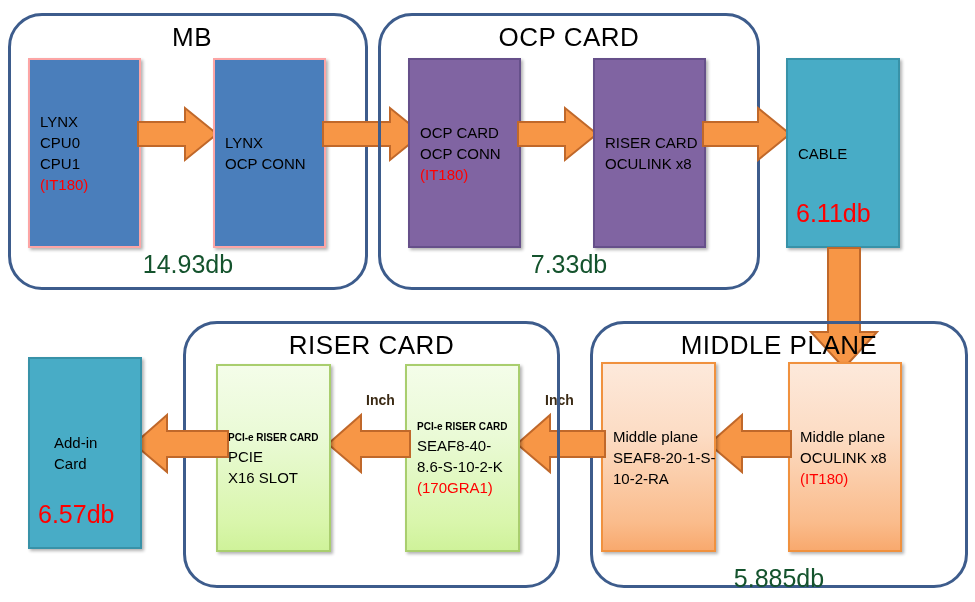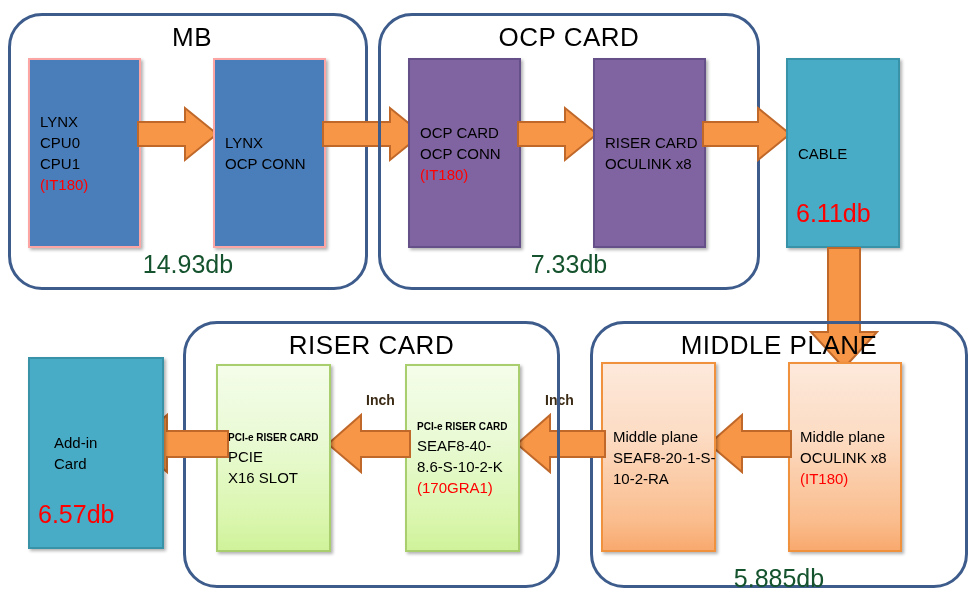--- a/index.html
+++ b/index.html
@@ -226,19 +226,19 @@
     <div class="line">PCIE</div>
     <div class="line">X16 SLOT</div>
   </div>
 
   <div class="arrow" style="left:133px; top:413px; width:96px; height:62px;">
     <svg width="96" height="62" viewBox="0 0 96 62">
       <polygon class="arr-fill arr-stroke" points="95,18 34,18 34,2 1,31 34,59 34,44 95,44"></polygon>
     </svg>
   </div>
 
-  <div class="block teal" style="left:28px; top:357px; width:136px; height:192px;padding-left:24px;">
+  <div class="block teal" style="left:28px; top:357px; width:114px; height:192px;padding-left:24px;">
     <div class="line">Add-in</div>
     <div class="line">Card</div>
     <div class="dbtag">6.57db</div>
   </div>
 
 </div>
 
 </body></html>

